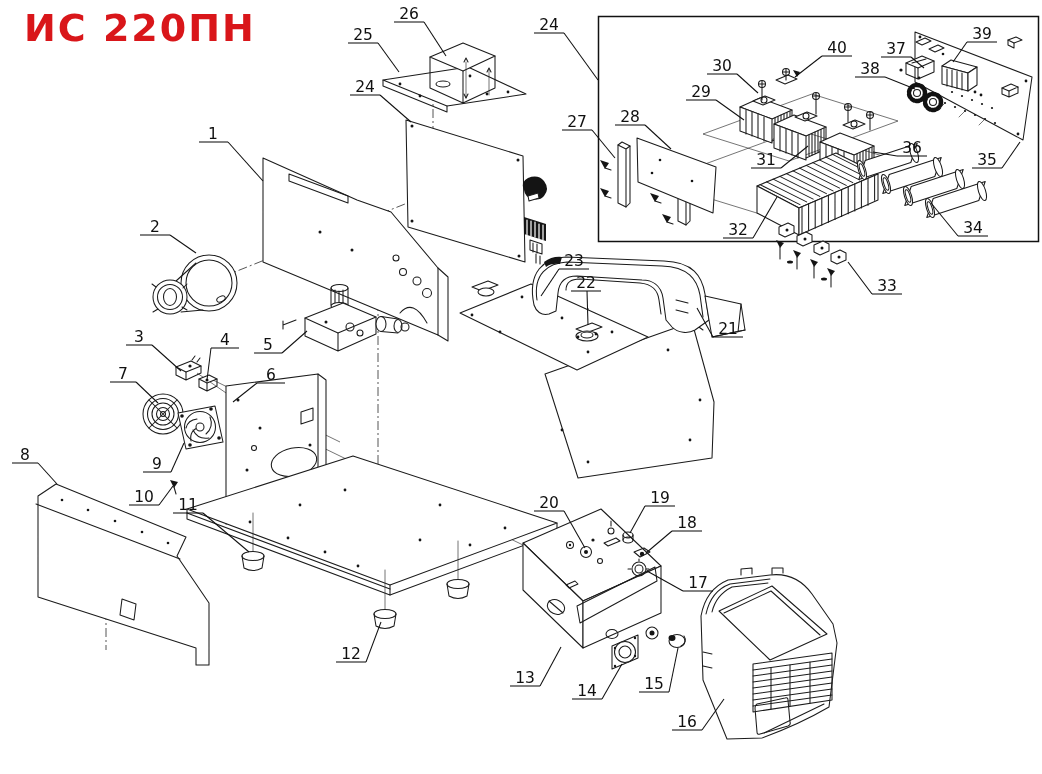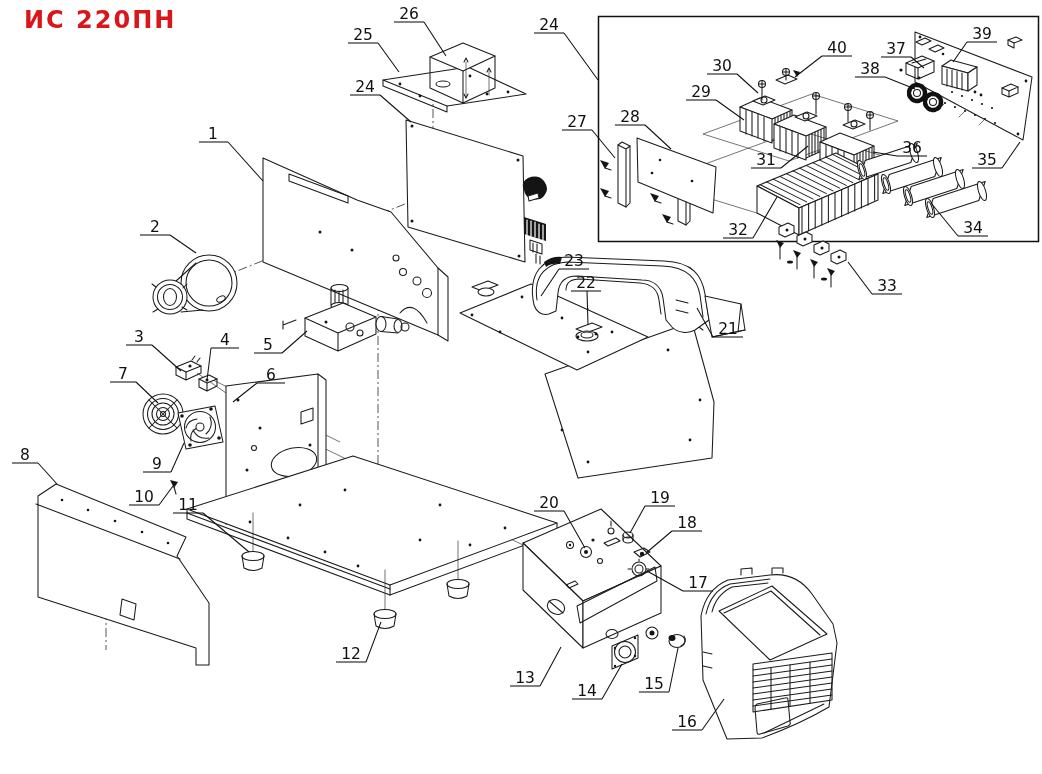--- a/index.html
+++ b/index.html
@@ -1,18 +1,18 @@
 <!DOCTYPE html>
 <html><head>
 <meta charset="utf-8">
 <style>
   html,body{margin:0;padding:0;background:#ffffff;}
   #stage{position:relative;width:1042px;height:774px;background:#ffffff;overflow:hidden;
          font-family:"DejaVu Sans","Liberation Sans",sans-serif;}
-  #page-title{position:absolute;left:24px;top:6px;font-size:24px;font-weight:800;
+  #page-title{position:absolute;left:24px;top:6px;font-size:38px;font-weight:800;
               letter-spacing:2px;font-family:"DejaVu Sans","Liberation Sans",sans-serif;}
   svg{position:absolute;left:0;top:0;}
   .ln{stroke:#1b1b1b;stroke-width:1.05;fill:none;stroke-linejoin:round;stroke-linecap:round;}
   .thin{stroke:#2a2a2a;stroke-width:0.65;fill:none;}
   .dash{stroke:#2a2a2a;stroke-width:0.8;fill:none;stroke-dasharray:9 3 2 3;}
   .blk{fill:#141414;stroke:none;}
   .wht{fill:#ffffff;}
   .dot{fill:#141414;stroke:none;}
   #labels-layer text{font:15.5px "DejaVu Sans","Liberation Sans",sans-serif;fill:#101010;text-anchor:middle;}
   #labels-layer line{stroke:#101010;stroke-width:1.05;}

